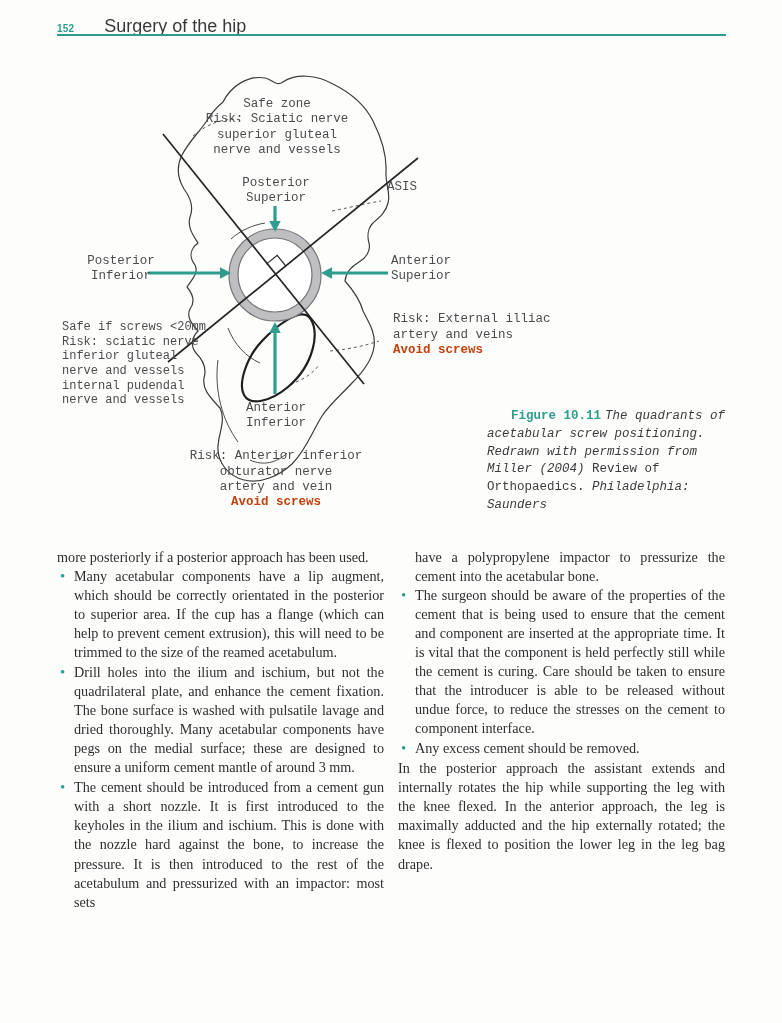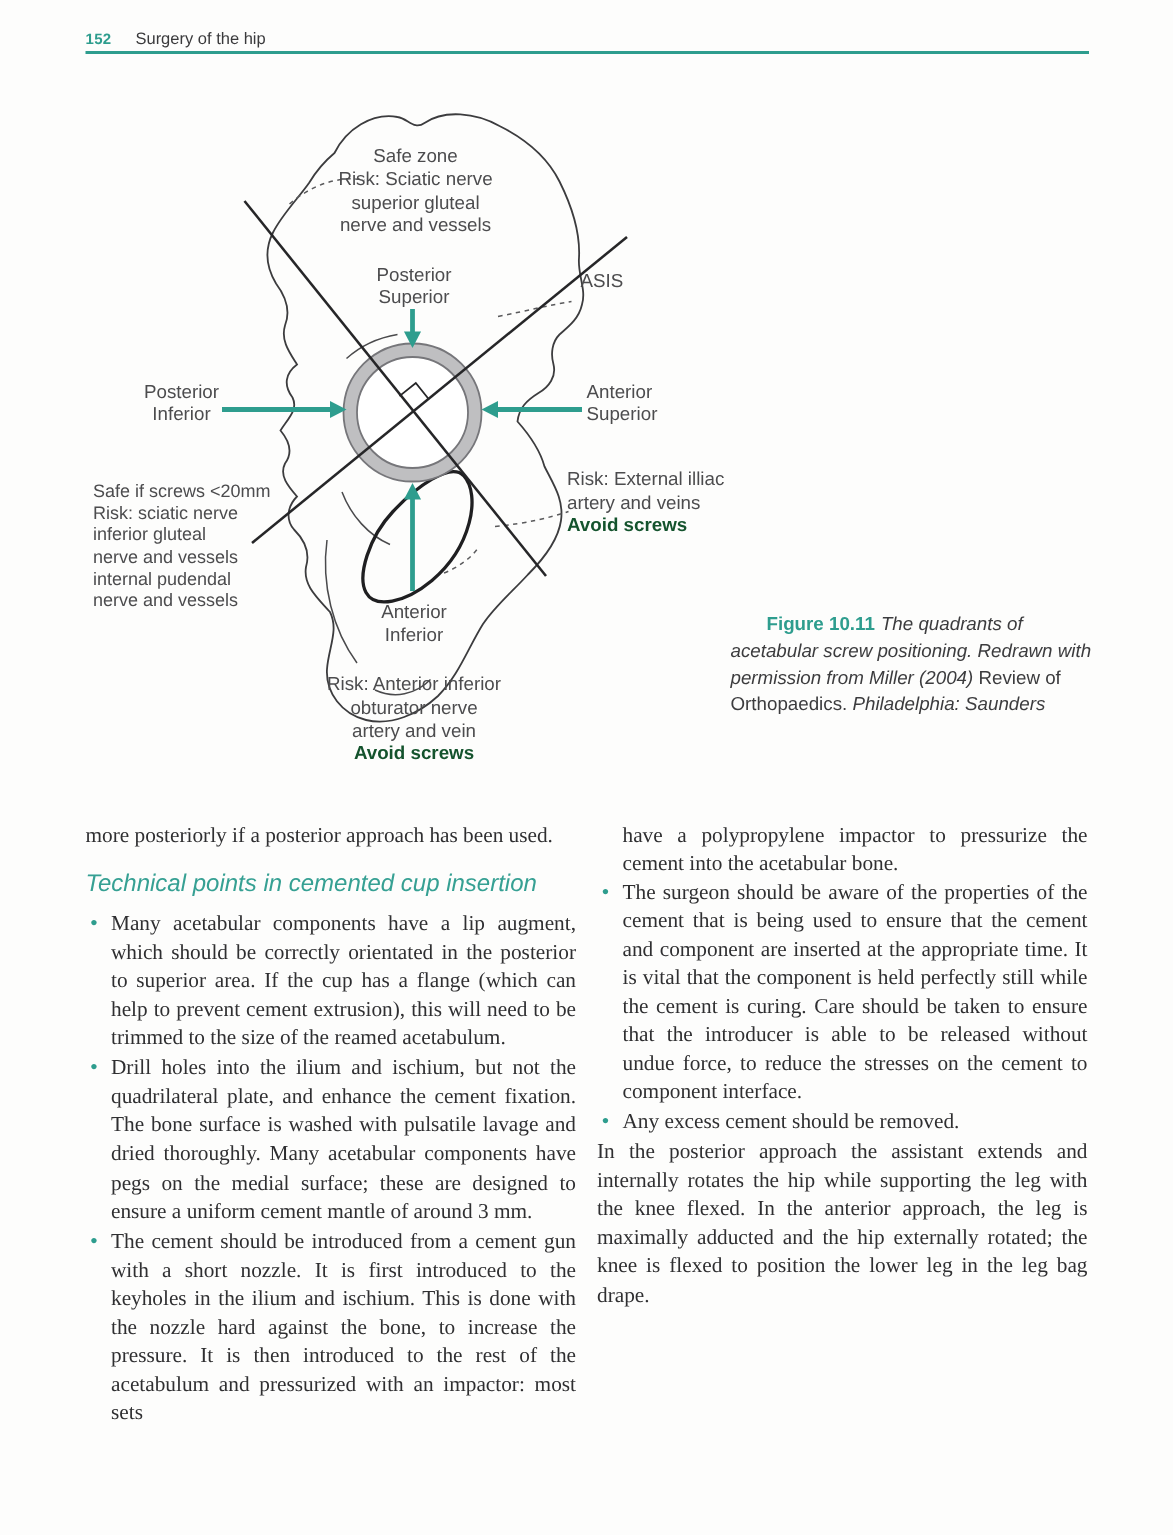--- a/index.html
+++ b/index.html
@@ -2,29 +2,29 @@
 <html><head>
 <meta charset="utf-8">
 <style>
   html,body{margin:0;padding:0;}
   body{width:782px;height:1023px;overflow:hidden;background:#fff;}
   .page{position:relative;width:782px;height:1023px;background:#fdfdfc;font-family:"Liberation Sans",sans-serif;}
 
   
   .hdr{position:absolute;top:16px;left:57px;width:668px;}
   .hdr .num{color:#2e9d8e;font-size:10px;font-weight:bold;letter-spacing:.2px;}
-  .hdr .ttl{color:#3a3a3c;font-size:11px;margin-left:16px;}
+  .hdr .ttl{color:#3a3a3c;font-size:18px;margin-left:30px;}
   .hdr-rule{position:absolute;top:34px;left:57px;width:669px;height:2px;background:#2e9d8e;}
 
   
-  .fig{position:absolute;top:60px;left:0;width:782px;height:480px;}
+  .fig{position:absolute;top:60px;left:0;width:782px;height:480px;font-family:Liberation Mono, monospace;}
   .fig svg{position:absolute;top:0;left:0;}
   .fig-label{position:absolute;font-size:12.5px;line-height:1.22;color:#4c4c4e;white-space:pre-line;}
   .ctr{transform:translateX(-50%);text-align:center;}
-  .fl-bold{font-weight:bold;color:#14532d;white-space:pre-line;}
+  .fl-bold{font-weight:bold;color:#c2410c;white-space:pre-line;}
 
   
   .caption{position:absolute;left:487px;top:348px;width:243px;font-size:12.5px;line-height:1.42;color:#3c3c3e;}
   .cap-label{color:#2e9d8e;font-weight:bold;margin-right:4px;padding-left:24px;}
   .cap-it{font-style:italic;}
 
   
   .cols{position:absolute;top:548px;left:57px;width:669px;display:flex;gap:14px;
         font-family:"Liberation Serif",serif;font-size:14.2px;line-height:1.34;color:#2f2f31;}
   .col{width:327px;text-align:justify;}
@@ -107,21 +107,21 @@
     <div class="fig-label ctr" style="left:121px;top:194px;">Posterior
 Inferior</div>
     <div class="fig-label" style="left:62px;top:237px;font-size:12px;margin-top:23px;">Safe if screws &lt;20mm
 Risk: sciatic nerve
 inferior gluteal
 nerve and vessels
 internal pudendal
 nerve and vessels</div>
     <div class="fig-label" style="left:391px;top:194px;">Anterior
 Superior</div>
-    <div class="fig-label" style="left:378px;top:237px;">
+    <div class="fig-label" style="left:393px;top:237px;">
       <span style="white-space:pre-line;">Risk: External illiac
 artery and veins</span>
       <div class="fl-bold">Avoid screws</div>
     </div>
     <div class="fig-label ctr" style="left:276px;top:341px;">Anterior
 Inferior</div>
     <div class="fig-label ctr" style="left:276px;top:374px;">
       <span style="white-space:pre-line;">Risk: Anterior inferior
 obturator nerve
 artery and vein</span>
@@ -129,21 +129,20 @@
     </div>
 
     <div class="caption">
       <span class="cap-label">Figure 10.11</span><span class="cap-it">The quadrants of acetabular screw positioning. Redrawn with permission from Miller (2004) </span><span>Review of Orthopaedics. </span><span class="cap-it">Philadelphia: Saunders</span>
     </div>
   </div>
 
   <div class="cols">
     <div class="col">
       <p>more posteriorly if a posterior approach has been used.</p>
-      <div class="subhead">Technical points in cemented cup insertion</div>
       <div class="bullet">Many acetabular components have a lip augment, which should be correctly orientated in the posterior to superior area. If the cup has a flange (which can help to prevent cement extrusion), this will need to be trimmed to the size of the reamed acetabulum.</div>
       <div class="bullet">Drill holes into the ilium and ischium, but not the quadrilateral plate, and enhance the cement fixation. The bone surface is washed with pulsatile lavage and dried thoroughly. Many acetabular components have pegs on the medial surface; these are designed to ensure a uniform cement mantle of around 3 mm.</div>
       <div class="bullet">The cement should be introduced from a cement gun with a short nozzle. It is first introduced to the keyholes in the ilium and ischium. This is done with the nozzle hard against the bone, to increase the pressure. It is then introduced to the rest of the acetabulum and pressurized with an impactor: most sets</div>
     </div>
     <div class="col">
       <div class="cont">have a polypropylene impactor to pressurize the cement into the acetabular bone.</div>
       <div class="bullet">The surgeon should be aware of the properties of the cement that is being used to ensure that the cement and component are inserted at the appropriate time. It is vital that the component is held perfectly still while the cement is curing. Care should be taken to ensure that the introducer is able to be released without undue force, to reduce the stresses on the cement to component interface.</div>
       <div class="bullet">Any excess cement should be removed.</div>
       <p>In the posterior approach the assistant extends and internally rotates the hip while supporting the leg with the knee flexed. In the anterior approach, the leg is maximally adducted and the hip externally rotated; the knee is flexed to position the lower leg in the leg bag drape.</p>
     </div>

